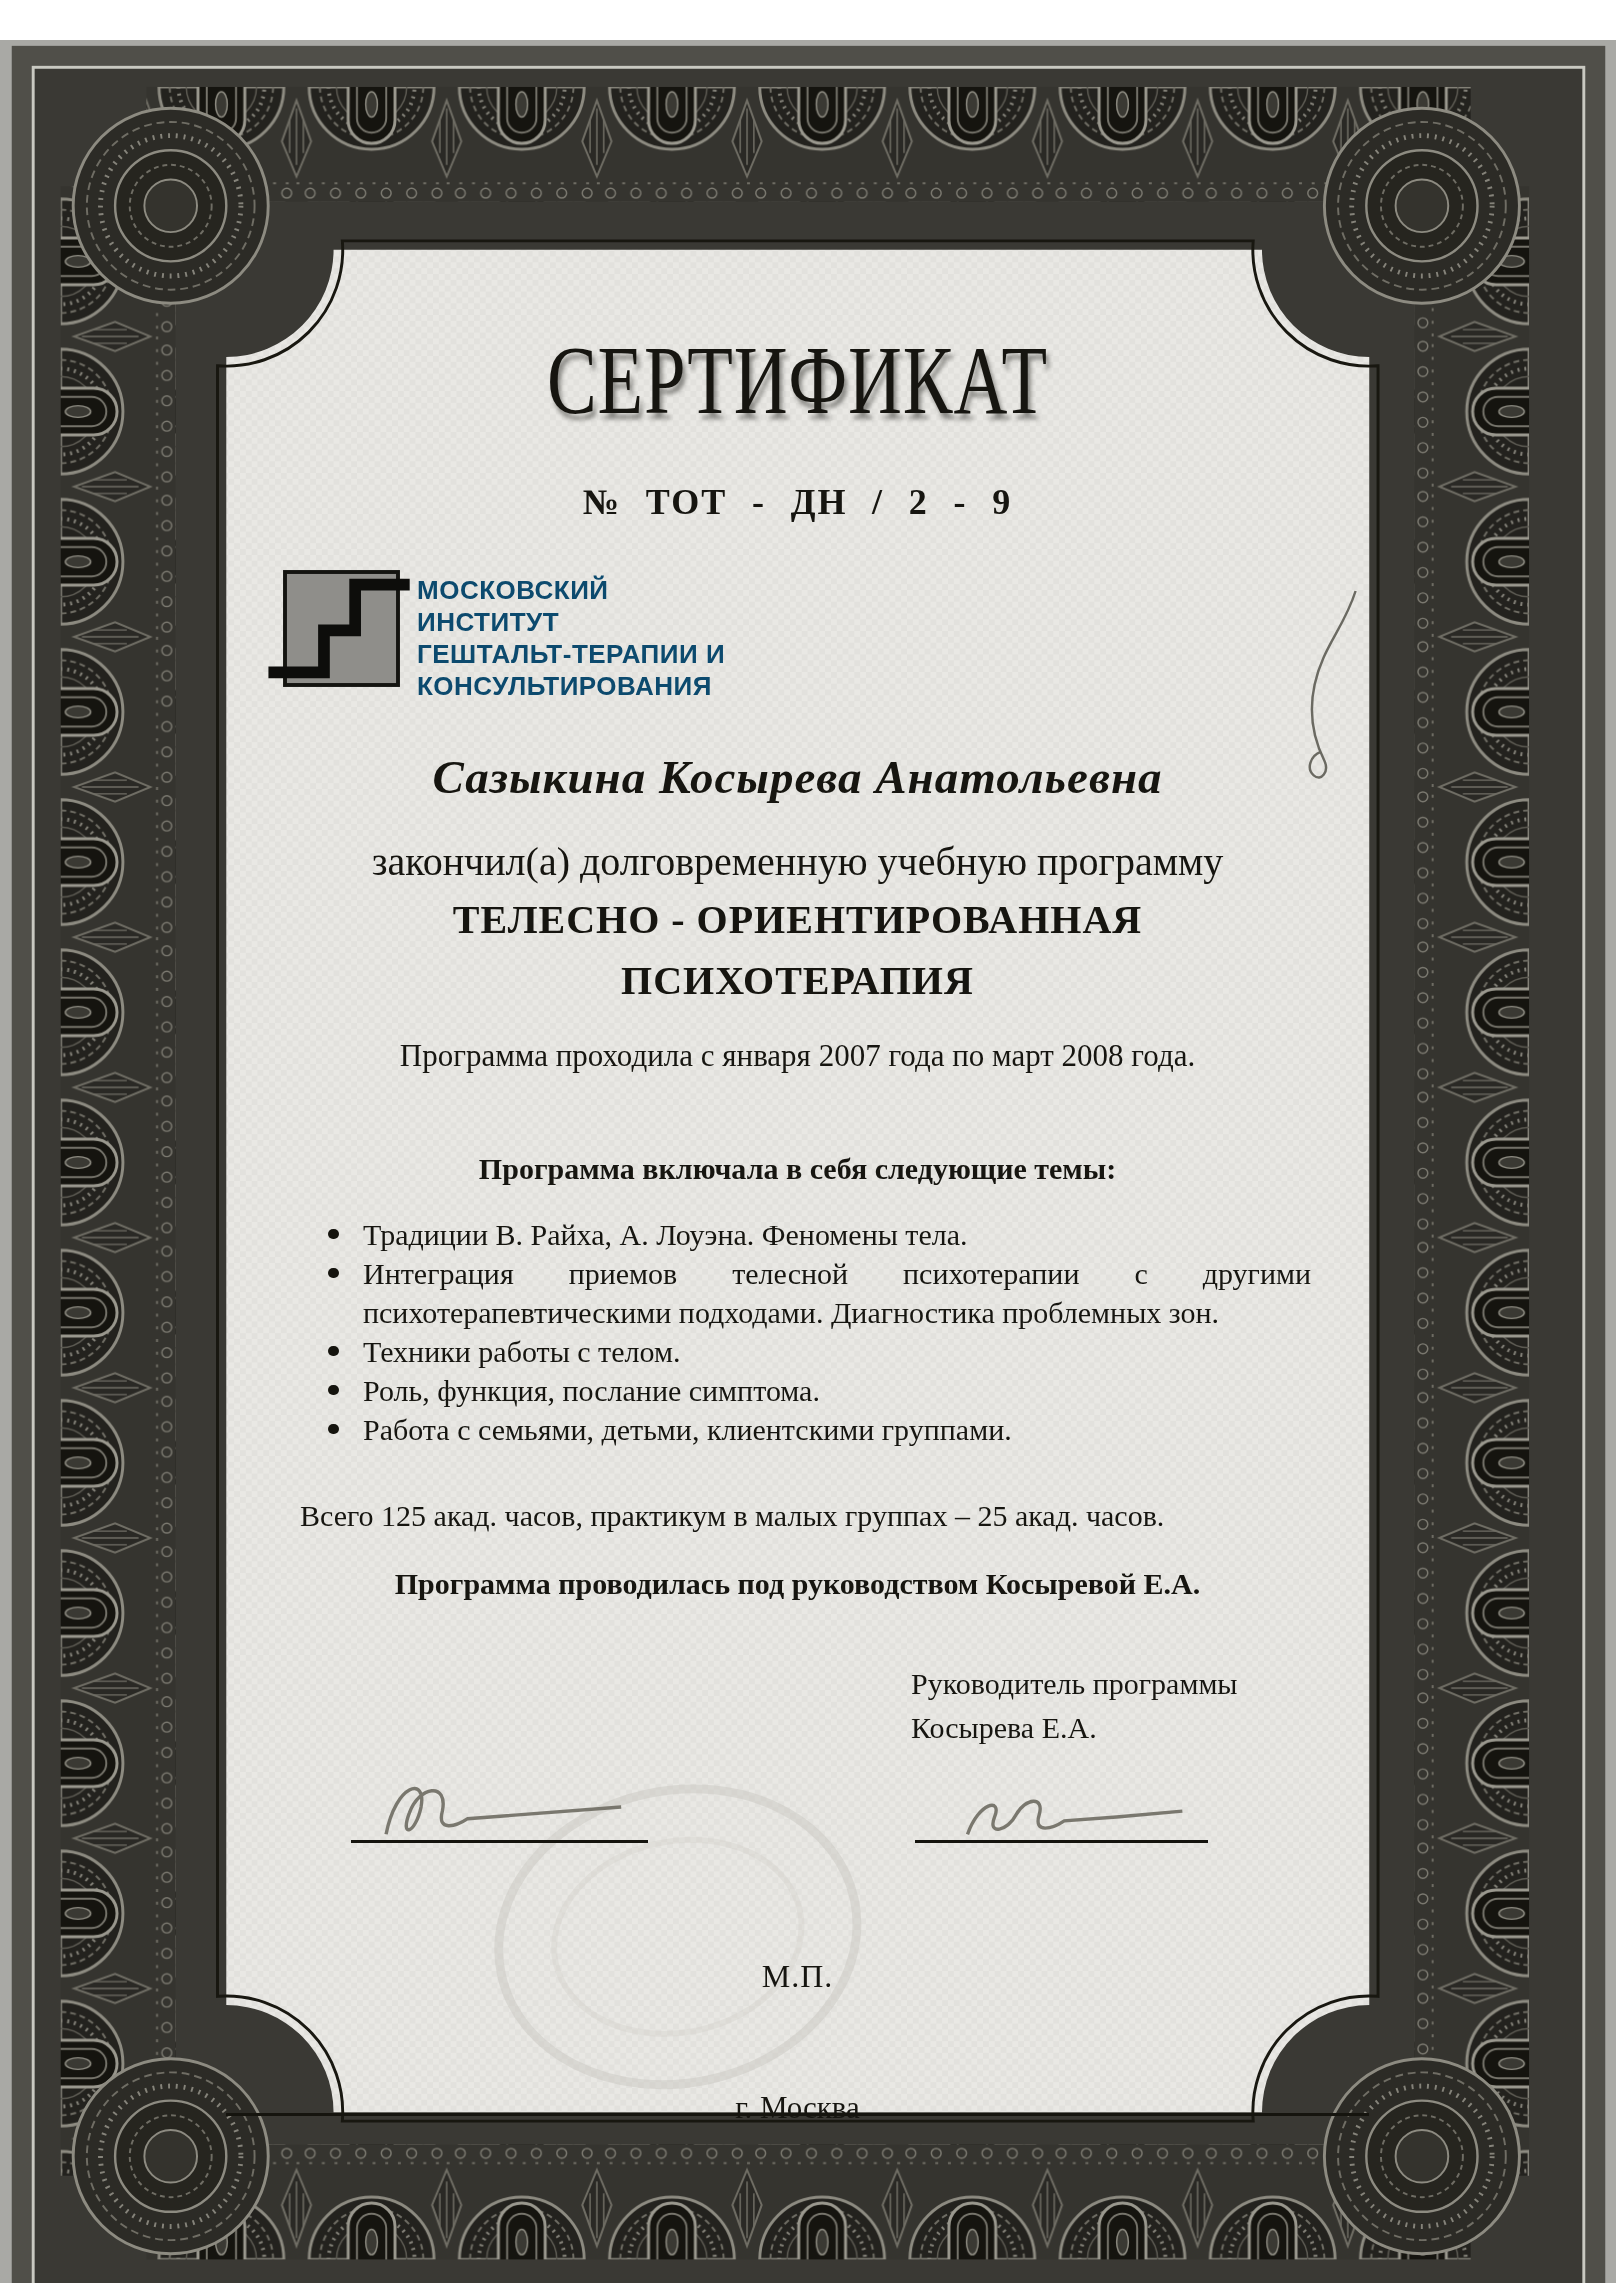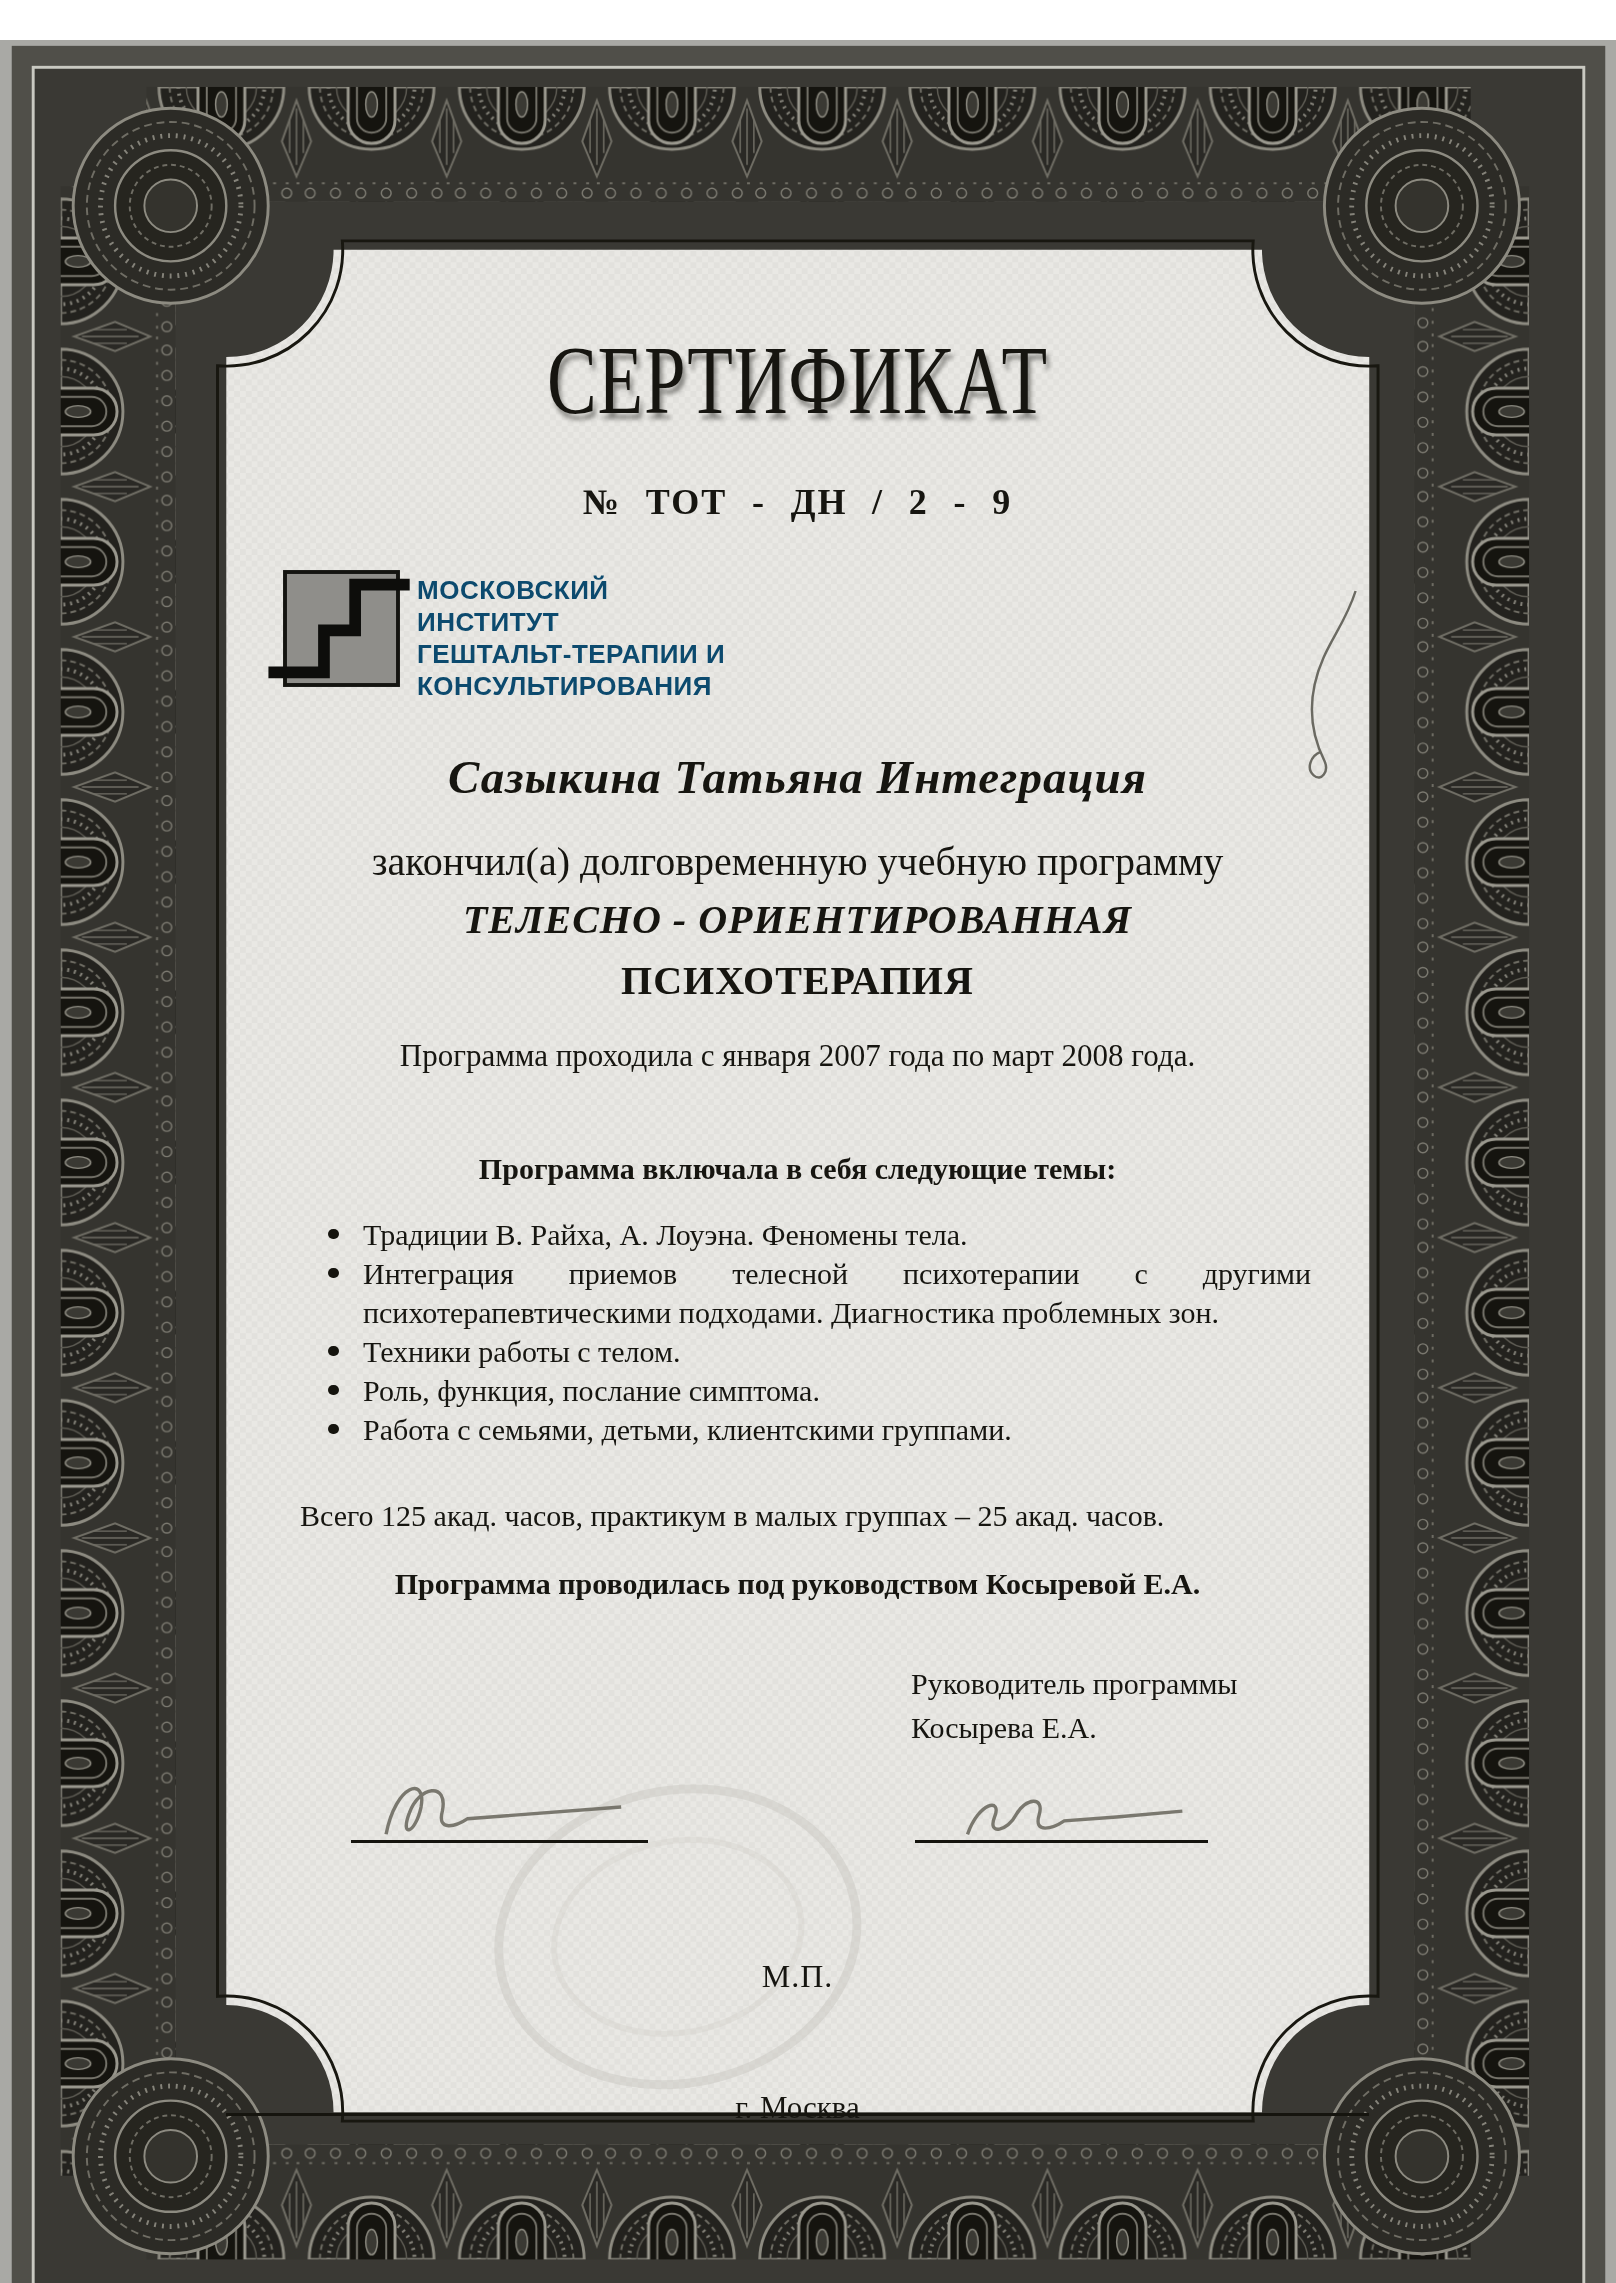--- a/index.html
+++ b/index.html
@@ -15,21 +15,21 @@
   }
   .number{top:441px;font-weight:700;font-size:36px;word-spacing:13.7px;letter-spacing:2px;}
   .logo{position:absolute;left:285px;top:532px;z-index:2;overflow:visible;}
   .inst{
     position:absolute;left:417px;top:534px;z-index:2;text-align:left;
     font-family:"Liberation Sans",sans-serif;font-weight:700;font-size:26px;
     line-height:32px;letter-spacing:0.5px;color:#0c4a6e;
   }
   .name{top:710px;font-style:italic;font-weight:700;font-size:47px;letter-spacing:1px;}
   .completion{top:798px;font-size:40px;}
-  .prog1{top:856px;font-weight:700;font-size:40px;letter-spacing:1px;font-style:italic;}
+  .prog1{top:856px;font-weight:700;font-size:40px;letter-spacing:1px;}
   .prog2{top:917px;font-weight:700;font-size:40px;letter-spacing:1px;}
   .period{top:998px;font-size:31px;}
   .topics-heading{top:1112px;font-weight:700;font-size:30px;}
   .topics{position:absolute;left:322px;top:1175px;width:989px;text-align:left;font-size:30px;z-index:2;}
   .li{position:relative;padding-left:41px;line-height:39px;}
   .li .dot{position:absolute;left:5.9px;top:13.7px;width:10.7px;height:10.7px;border-radius:50%;background:#15140e;}
   .li.justify{text-align:justify;}
   .hours{position:absolute;left:300px;top:1459px;width:1034px;text-align:left;font-size:30px;z-index:2;}
   .supervision{top:1527px;font-weight:700;font-size:30px;}
   .signer{position:absolute;top:1622px;text-align:left;font-size:30px;line-height:44px;z-index:2;}
@@ -133,21 +133,21 @@
     <rect x="0" y="0" width="116" height="116" fill="#8f8e8a" stroke="#141410" stroke-width="4"></rect>
     <path d="M-17 103 H40 V60 H72 V13 H128" fill="none" stroke="#0d0d0b" stroke-width="12"></path>
   </svg>
   <div class="inst">
     <div>МОСКОВСКИЙ</div>
     <div>ИНСТИТУТ</div>
     <div>ГЕШТАЛЬТ-ТЕРАПИИ И</div>
     <div>КОНСУЛЬТИРОВАНИЯ</div>
   </div>
 
-  <div class="c name">Сазыкина Татьяна Интеграция</div>
+  <div class="c name">Сазыкина Косырева Анатольевна</div>
   <div class="c completion">закончил(а) долговременную учебную программу</div>
   <div class="c prog1">ТЕЛЕСНО - ОРИЕНТИРОВАННАЯ</div>
   <div class="c prog2">ПСИХОТЕРАПИЯ</div>
   <div class="c period">Программа проходила с января 2007 года по март 2008 года.</div>
   <div class="c topics-heading">Программа включала в себя следующие темы:</div>
 
   <div class="topics">
     <div class="li">
       <span class="dot"></span>
       <span>Традиции В. Райха, А. Лоуэна. Феномены тела.</span>

